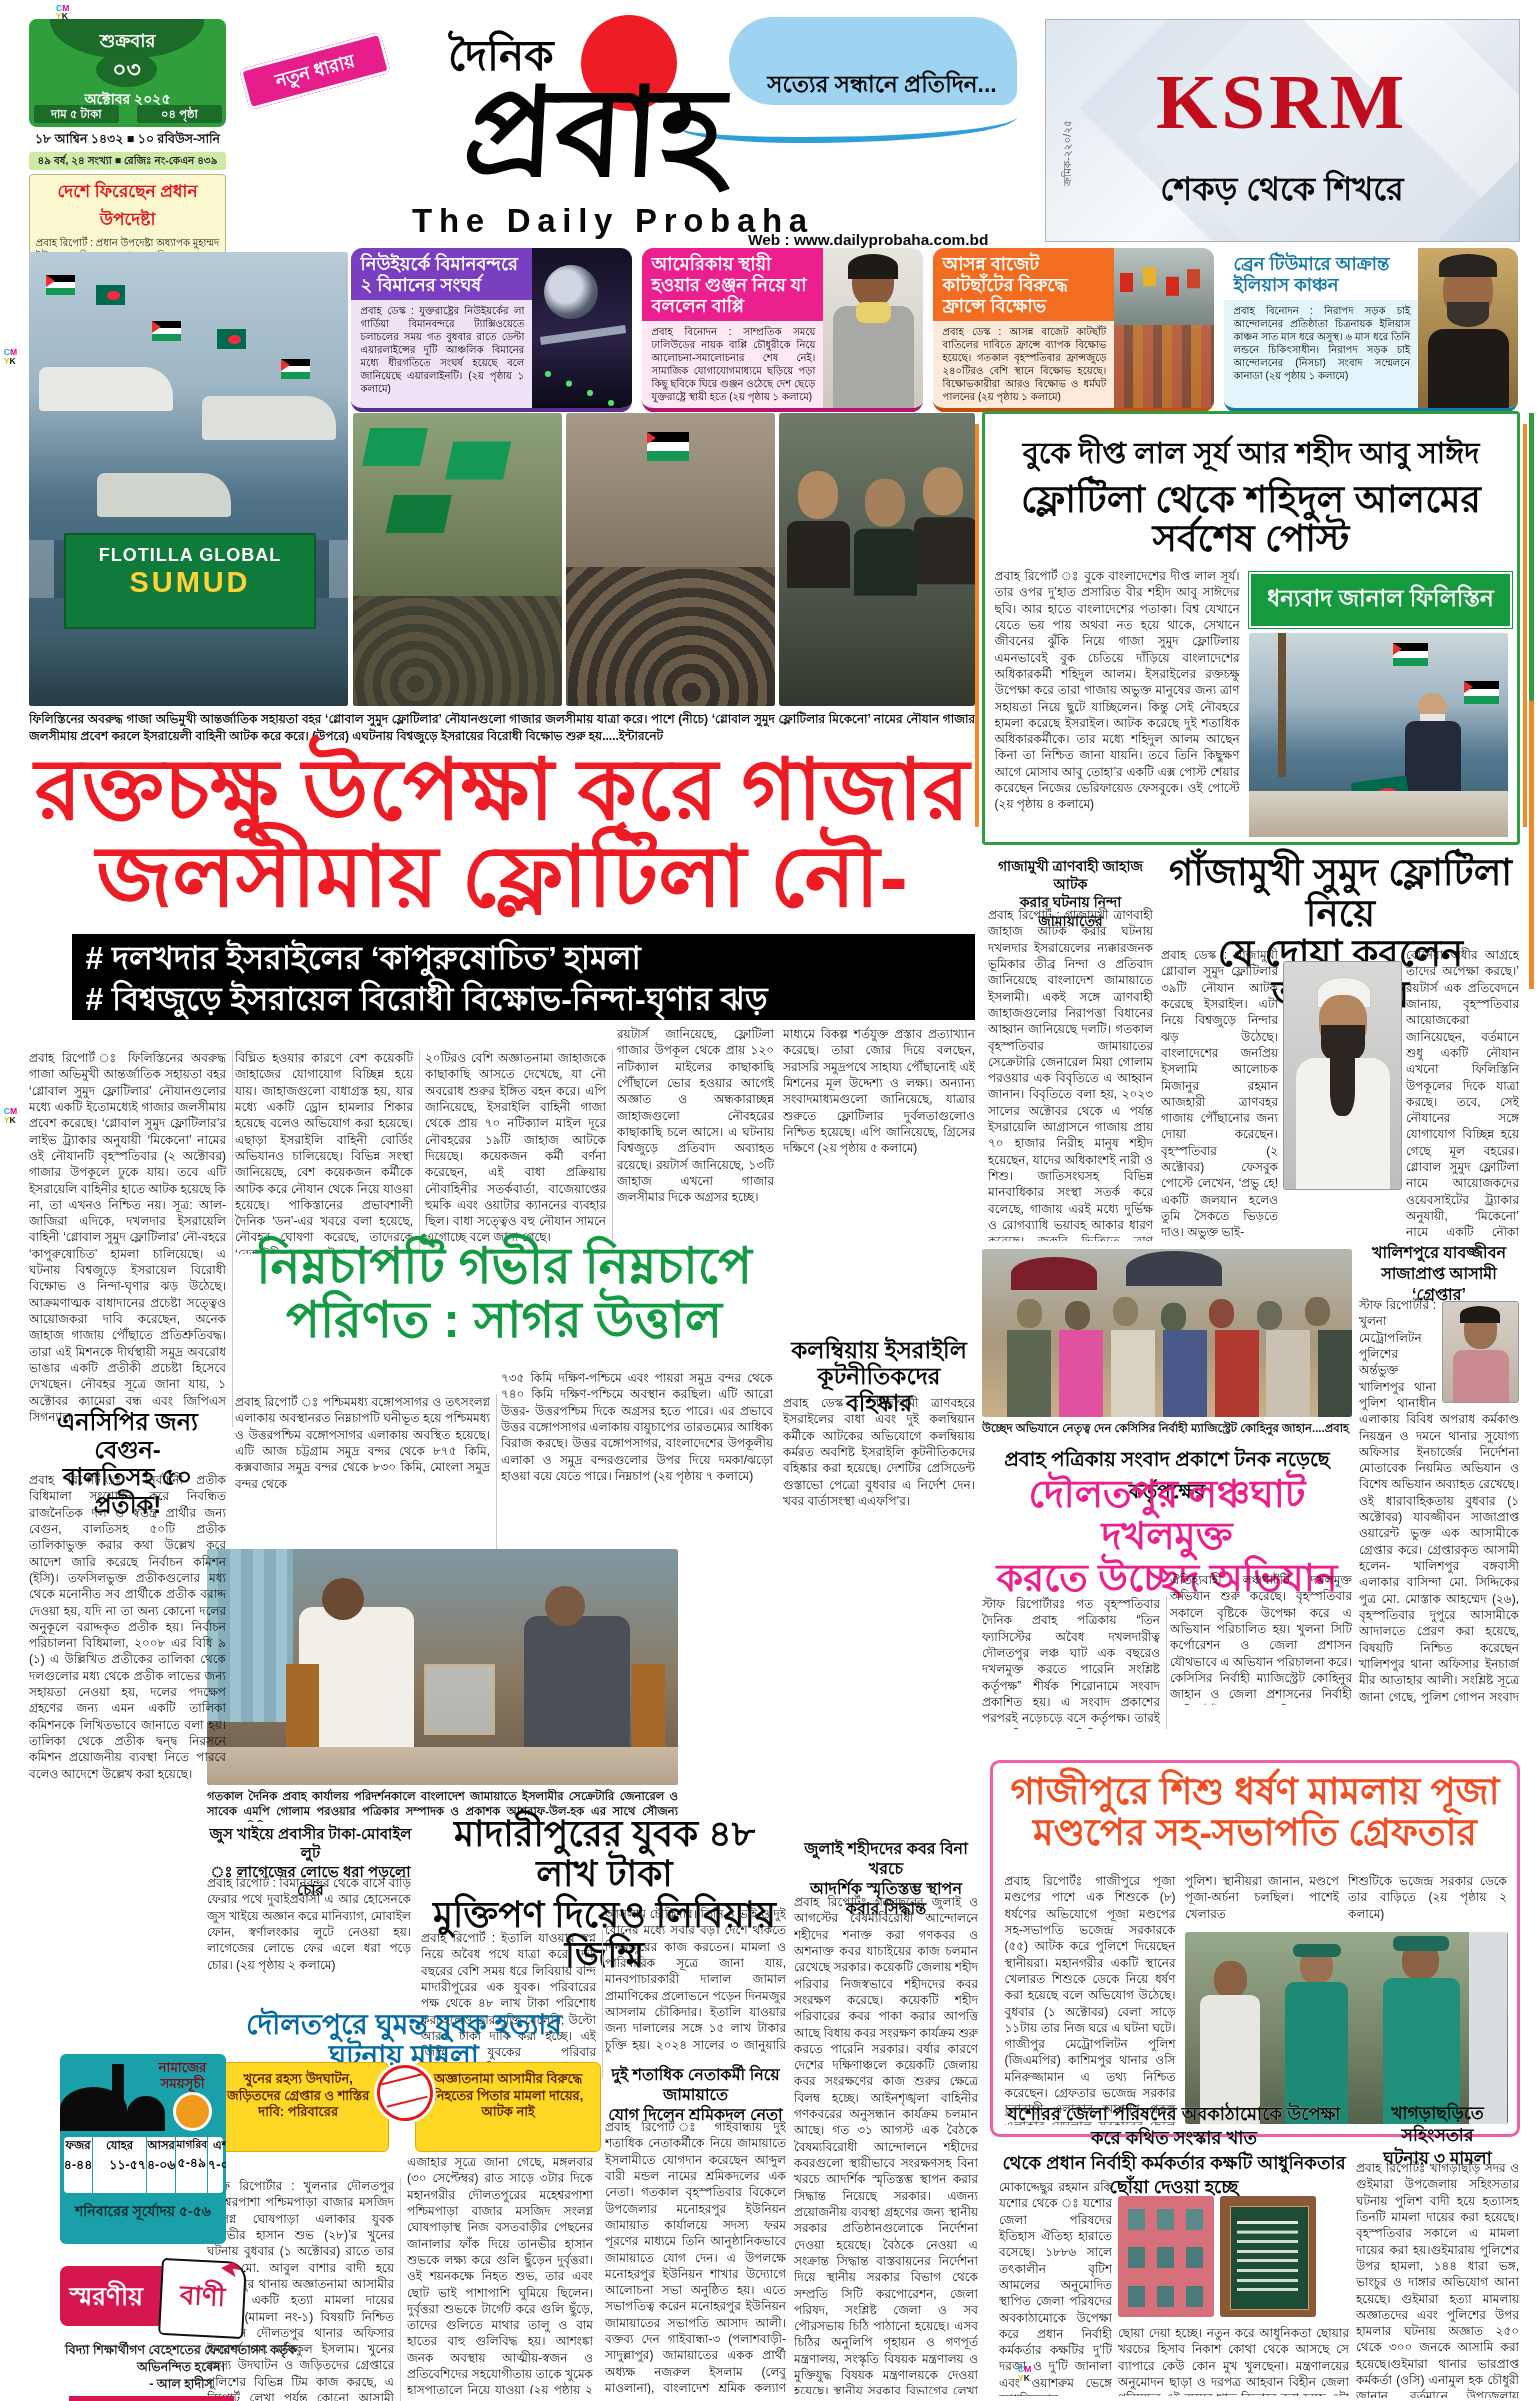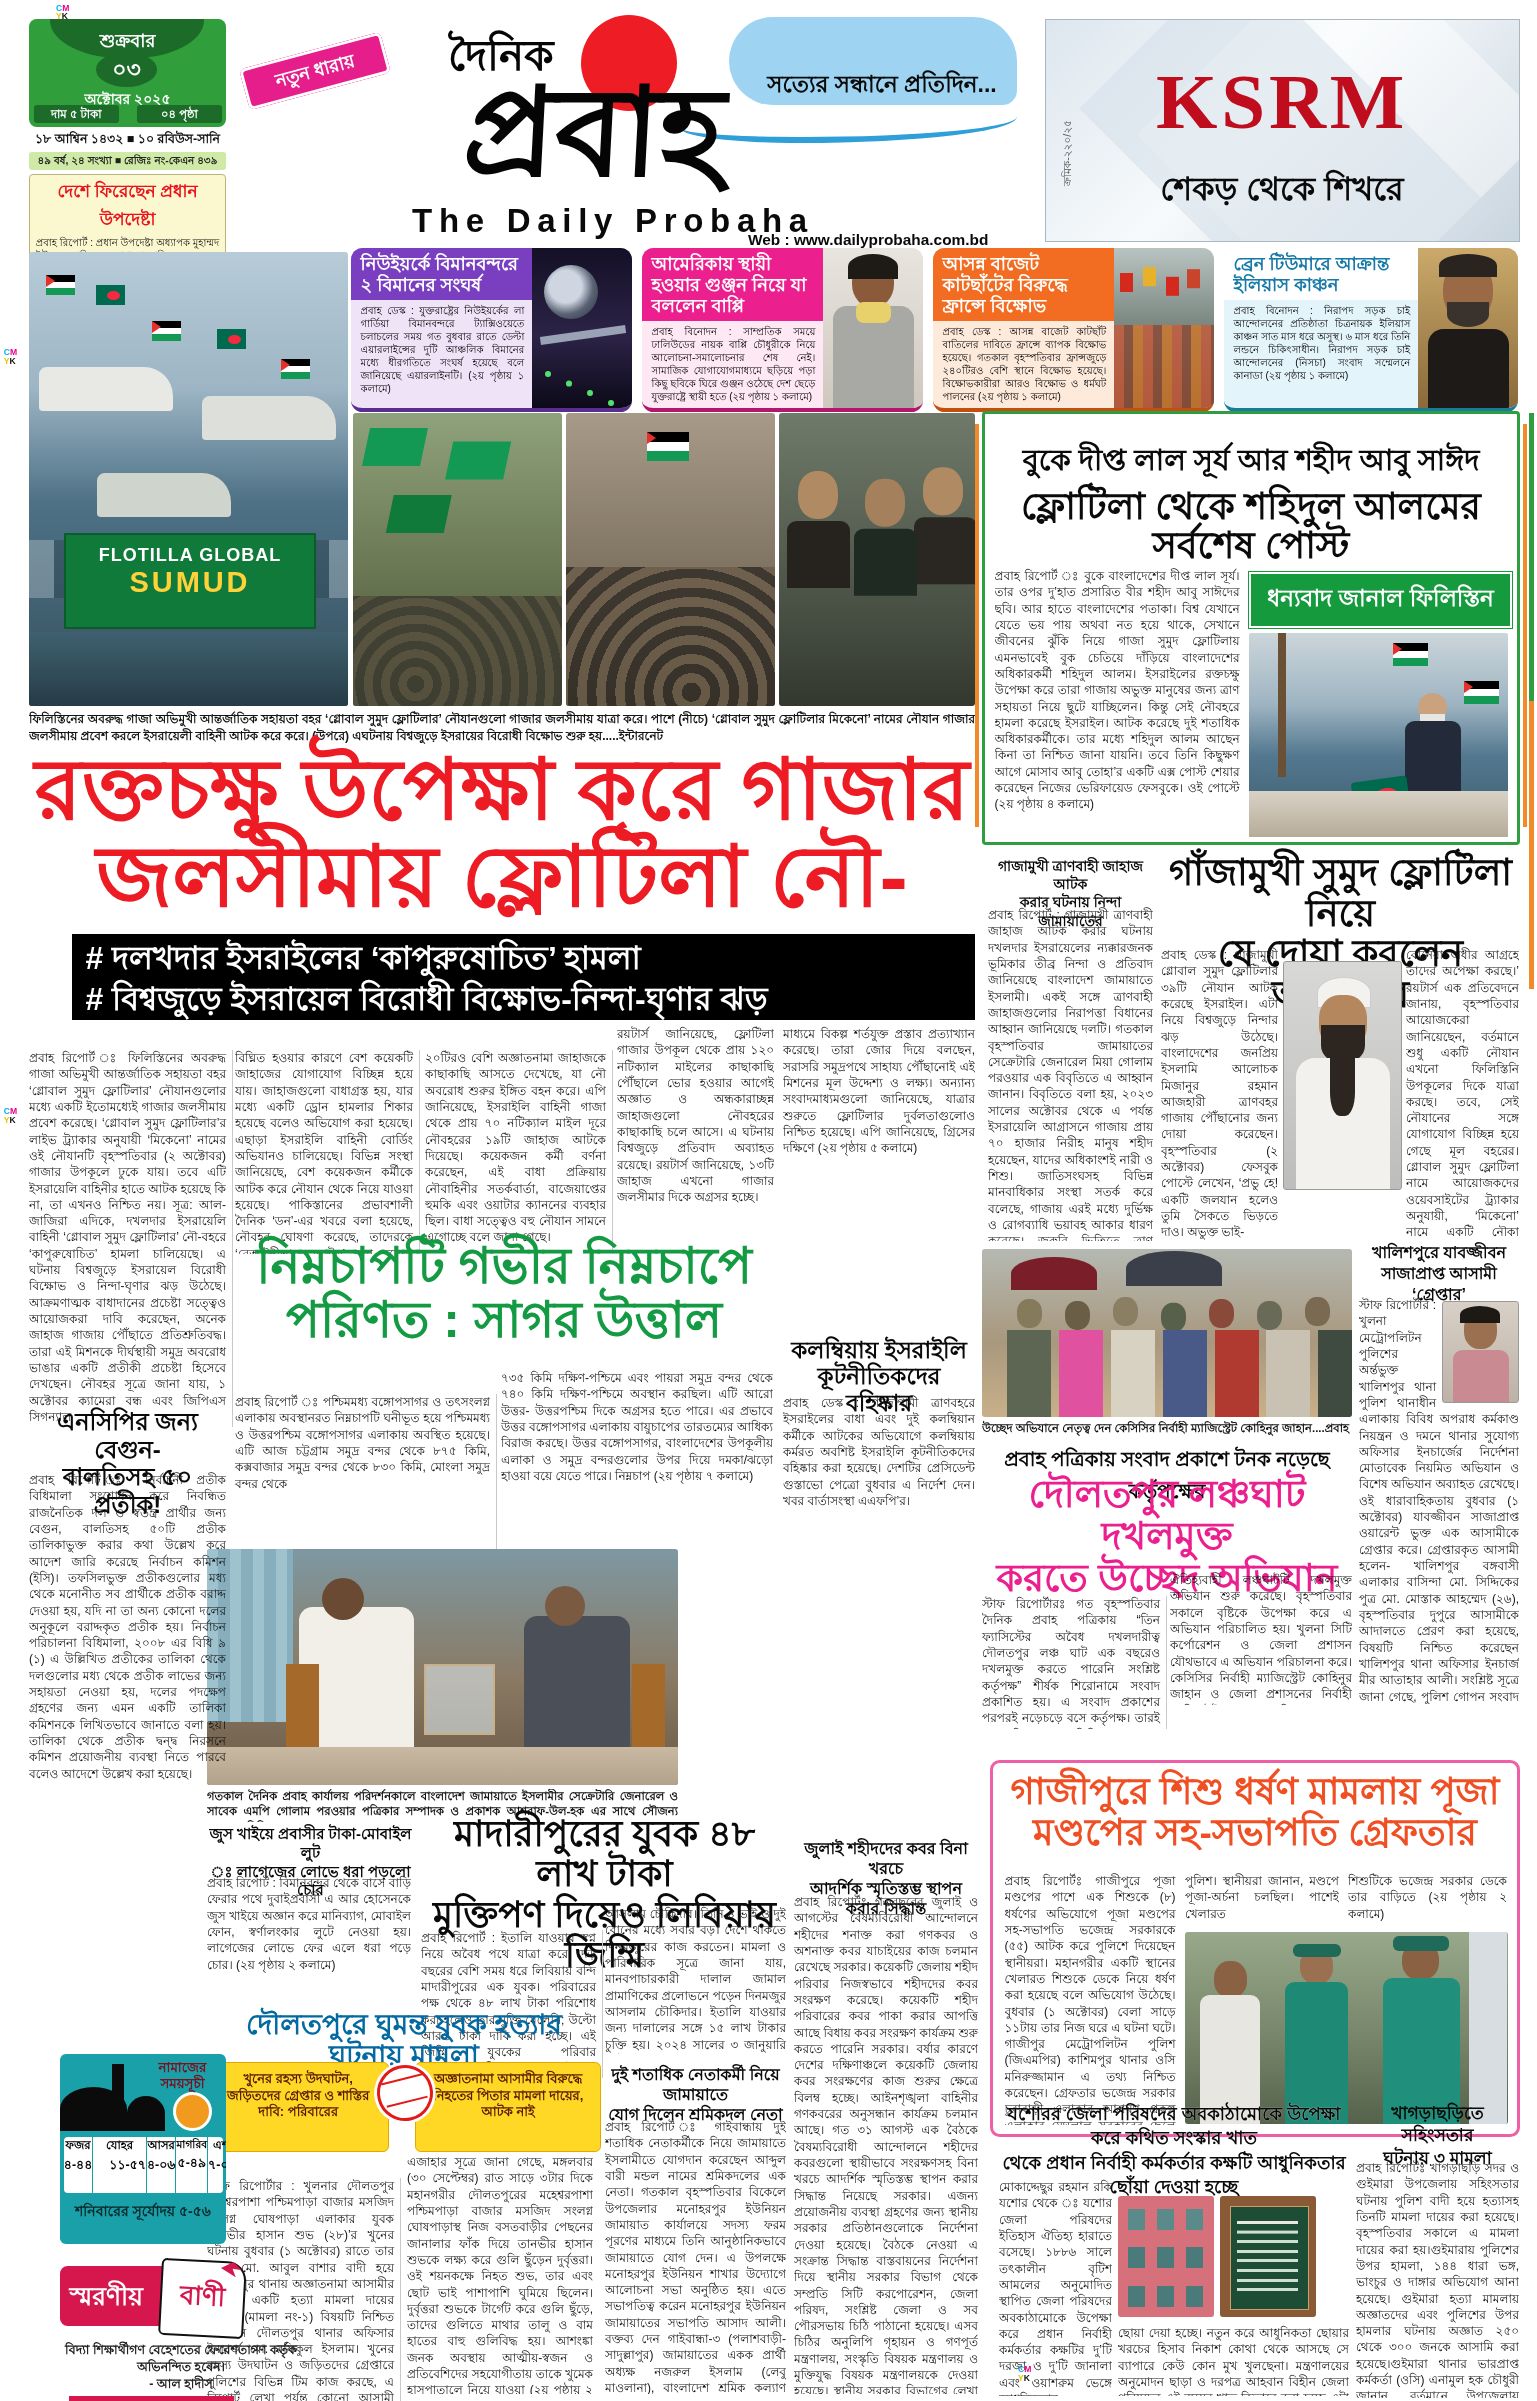--- a/index.html
+++ b/index.html
@@ -235,21 +235,21 @@
 
   <div class="abs center" style="left:605px;top:2065px;width:181px;font-size:16px;font-weight:900;color:#0a0a0a;line-height:1.25;">
     <div>দুই শতাধিক নেতাকর্মী নিয়ে জামায়াতে</div>
     <div>যোগ দিলেন শ্রমিকদল নেতা</div>
   </div>
   <div class="abs body-sm" style="left:605px;top:2119px;width:181px;height:275px;">প্রবাহ রিপোর্ট ঃ গাইবান্ধায় দুই শতাধিক নেতাকর্মীকে নিয়ে জামায়াতে ইসলামীতে যোগদান করেছেন আব্দুল বারী মন্ডল নামের শ্রমিকদলের এক নেতা। গতকাল বৃহস্পতিবার বিকেলে উপজেলার মনোহরপুর ইউনিয়ন জামায়াত কার্যালয়ে সদস্য ফরম পূরণের মাধ্যমে তিনি আনুষ্ঠানিকভাবে জামায়াতে যোগ দেন। এ উপলক্ষে মনোহরপুর ইউনিয়ন শাখার উদ্যোগে আলোচনা সভা অনুষ্ঠিত হয়। এতে সভাপতিত্ব করেন মনোহরপুর ইউনিয়ন জামায়াতের সভাপতি আসাদ আলী। বক্তব্য দেন গাইবান্ধা-৩ (পলাশবাড়ী-সাদুল্লাপুর) জামায়াতের একক প্রার্থী অধ্যক্ষ নজরুল ইসলাম (লেবু মাওলানা), বাংলাদেশ শ্রমিক কল্যাণ ফেডারেশন জেলা সেক্রেটারি আব্দুল হাসান। স্থানীয়রা জানান, আব্দুল বারী প্রায় ১৫ বছর ধরে বিএনপির রাজনীতির সঙ্গে যুক্ত (২য় পৃষ্ঠায় ৭ কলামে)</div>
 
   <div class="abs" style="left:982px;top:411px;width:538px;height:434px;border:3.8px solid #2f9e41;border-radius:3.8px;box-sizing:border-box;background:#fff;">
     <div class="abs" style="left:-9.6px;top:9.6px;width:3.8px;height:403px;background:#f28a2a;"></div>
     <div class="abs" style="right:-9.6px;top:9.6px;width:3.8px;height:403px;background:#f28a2a;"></div>
-    <div class="center" style="font-size:29px;font-weight:900;color:#0a0a0a;padding-top:23px;">বুকে দীপ্ত লাল সূর্য আর শহীদ আবু সাঈদ</div>
+    <div class="center" style="font-size:29px;font-weight:900;color:#0a0a0a;padding-top:16px;">বুকে দীপ্ত লাল সূর্য আর শহীদ আবু সাঈদ</div>
     <div class="center" style="font-size:37px;font-weight:900;color:#0a0a0a;line-height:1.05;padding:1.9px 3.8px 5.8px;">ফ্লোটিলা থেকে শহিদুল আলমের সর্বশেষ পোস্ট</div>
     <div class="abs body-sm" style="left:9.6px;top:154px;width:245px;height:269px;">প্রবাহ রিপোর্ট ঃ বুকে বাংলাদেশের দীপ্ত লাল সূর্য। তার ওপর দু’হাত প্রসারিত বীর শহীদ আবু সাঈদের ছবি। আর হাতে বাংলাদেশের পতাকা। বিশ্ব যেখানে যেতে ভয় পায় অথবা নত হয়ে থাকে, সেখানে জীবনের ঝুঁকি নিয়ে গাজা সুমুদ ফ্লোটিলায় এমনভাবেই বুক চেতিয়ে দাঁড়িয়ে বাংলাদেশের অধিকারকর্মী শহিদুল আলম। ইসরাইলের রক্তচক্ষু উপেক্ষা করে তারা গাজায় অভুক্ত মানুষের জন্য ত্রাণ সহায়তা নিয়ে ছুটে যাচ্ছিলেন। কিন্তু সেই নৌবহরে হামলা করেছে ইসরাইল। আটক করেছে দুই শতাধিক অধিকারকর্মীকে। তার মধ্যে শহিদুল আলম আছেন কিনা তা নিশ্চিত জানা যায়নি। তবে তিনি কিছুক্ষণ আগে মোসাব আবু তোহা’র একটি এক্স পোস্ট শেয়ার করেছেন নিজের ভেরিফায়েড ফেসবুকে। ওই পোস্টে (২য় পৃষ্ঠায় ৪ কলামে)</div>
     <div class="abs center" style="left:264px;top:158px;width:259px;height:52px;background:#169a3e;border:2.9px double #fff;outline:1.9px solid #169a3e;color:#fff;font-size:23px;font-weight:900;line-height:48px;">ধন্যবাদ জানাল ফিলিস্তিন দূতাবাস</div>
     <div class="ph" style="left:264px;top:219px;width:259px;height:204px;background:linear-gradient(180deg,#ccd6da 0%,#9eb4c2 35%,#53788f 60%,#3c5a6c 100%);border-radius:1.9px;">
       <div class="abs flag-ps" style="left:144px;top:9.6px;width:35px;height:23px;"></div>
       <div class="abs flag-ps" style="left:215px;top:25px;width:35px;height:23px;"></div>
       <div class="abs" style="left:29px;top:0;width:7.7px;height:144px;background:#6a5034;"></div>
       <div class="abs" style="left:169px;top:60px;width:29px;height:29px;background:#caa27e;border-radius:50%;"></div>
       <div class="abs" style="left:171px;top:81px;width:25px;height:15.4px;background:#e8e6e2;border-radius:0 0 50% 50%;"></div>
       <div class="abs" style="left:156px;top:88px;width:56px;height:92px;background:#232a3a;border-radius:9.6px 9.6px 0 0;"></div>

